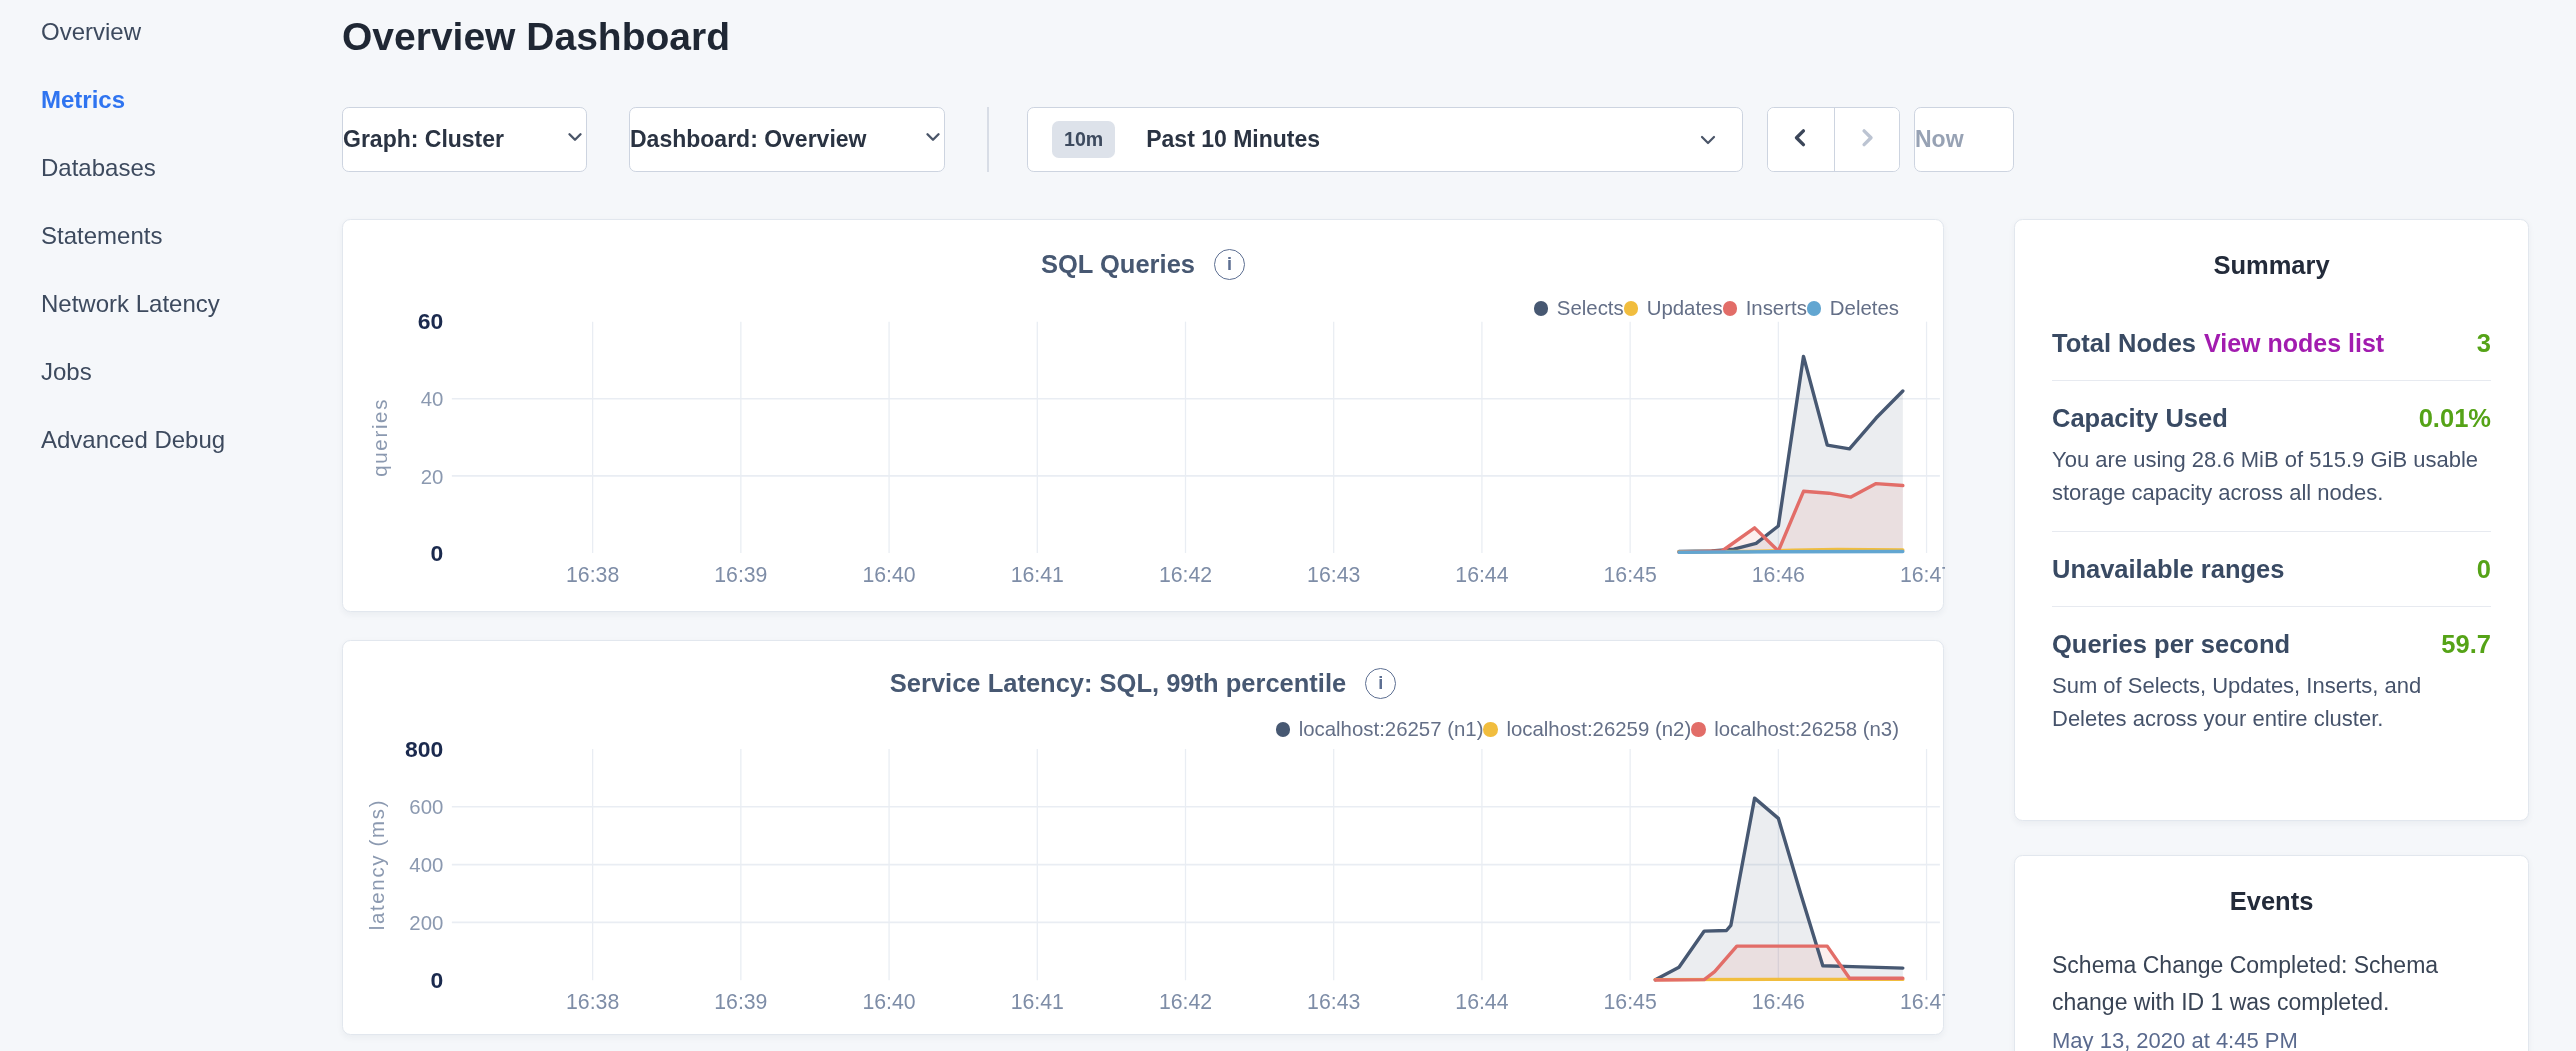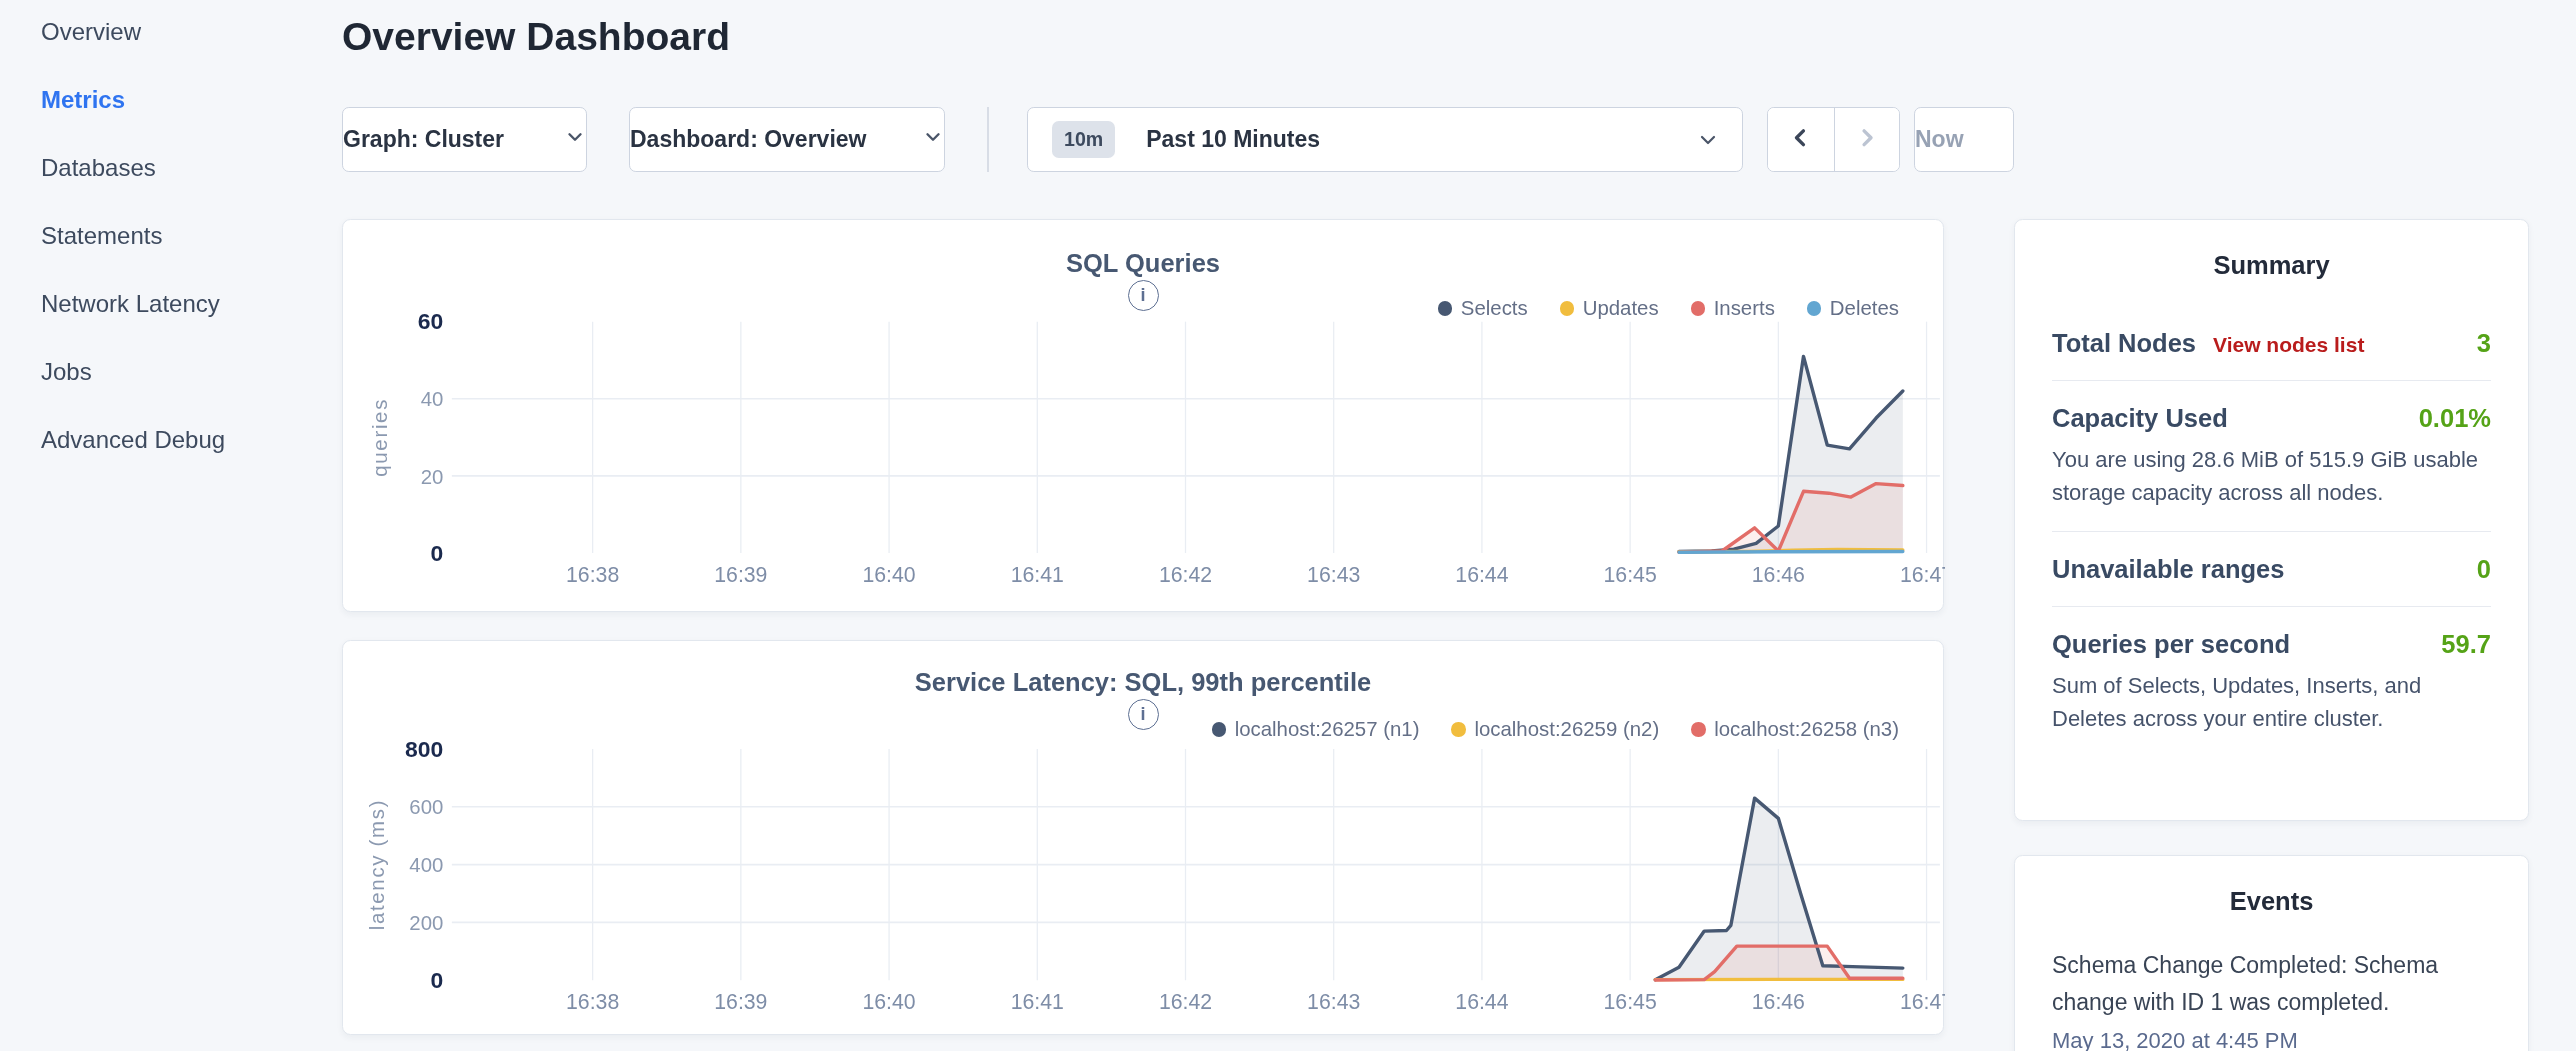--- a/index.html
+++ b/index.html
@@ -24,39 +24,39 @@
   .pager-half{width:50%;height:100%;display:flex;align-items:center;justify-content:center;background:#fff;border:none;cursor:pointer;}
   .pager-half.right{border-left:1.7px solid #cdd4e0;}
   #now-btn{left:1914px;width:100px;color:#97a2b4;}
   
   .card{position:absolute;background:#fff;border:0.9px solid #e2e7ee;border-radius:8.5px;
         box-shadow:0 2.6px 6.8px rgba(44,58,82,.05);box-sizing:border-box;}
   #card-sql{left:342px;top:219px;width:1602px;height:393px;}
   #card-lat{left:342px;top:640px;width:1602px;height:395px;}
   #card-summary{left:2014px;top:219px;width:515px;height:602px;padding:0 37px;}
   #card-events{left:2014px;top:855px;width:515px;height:357px;padding:0 37px;}
-  .c-title{position:absolute;top:29px;left:0;right:0;display:flex;justify-content:center;align-items:center;gap:2px;flex-direction:column;}
+  .c-title{position:absolute;top:29px;left:0;right:0;display:flex;justify-content:center;align-items:center;gap:19px;}
   #card-lat .c-title{top:27px;}
   .chart-title{font-size:25.5px;font-weight:bold;color:#475872;}
   .info{width:31px;height:31px;border:1.7px solid #5d6f92;border-radius:50%;display:flex;align-items:center;
         justify-content:center;font-size:18px;color:#5d6f92;font-weight:bold;cursor:pointer;box-sizing:border-box;}
-  .legend{position:absolute;top:77px;right:44px;display:flex;gap:32px;align-items:center;}
+  .legend{position:absolute;top:77px;right:44px;display:flex;align-items:center;}
   .li{display:flex;align-items:center;gap:8.5px;font-size:20.4px;color:#646f87;}
   .dot{width:14.5px;height:14.5px;border-radius:50%;}
   .c-svg{position:absolute;left:0;}
   #chart-svg-0{top:88px;}
   #chart-svg-1{top:90px;}
   
   .side-title{margin:31px 0 0;text-align:center;font-size:25.5px;font-weight:bold;color:#232b3a;}
   .rows{margin-top:25.5px;}
   .s-row{padding:23px 0 22px;border-bottom:1.7px solid #e7eaf0;}
   .s-row:last-child{border-bottom:none;}
   .s-line{display:flex;align-items:baseline;}
   .s-label{font-size:25.5px;font-weight:bold;color:#394a63;}
-  .s-link{font-size:21px;font-weight:bold;color:#b91c1c;margin-left:17px;cursor:pointer;}
+  .s-link{font-size:25px;font-weight:bold;color:#a21caf;margin-left:8px;cursor:pointer;}
   .s-value{margin-left:auto;font-size:25.5px;font-weight:bold;color:#55a317;}
   .s-desc{margin-top:10.2px;font-size:22px;line-height:33px;color:#46536b;}
   .event-msg{margin:31px 0 0;font-size:23px;line-height:37px;color:#394455;}
   .event-ts{margin-top:6.8px;font-size:22px;color:#5a6a8e;}
 </style>
 </head>
 <body>
 
 <div class="stage">
 

